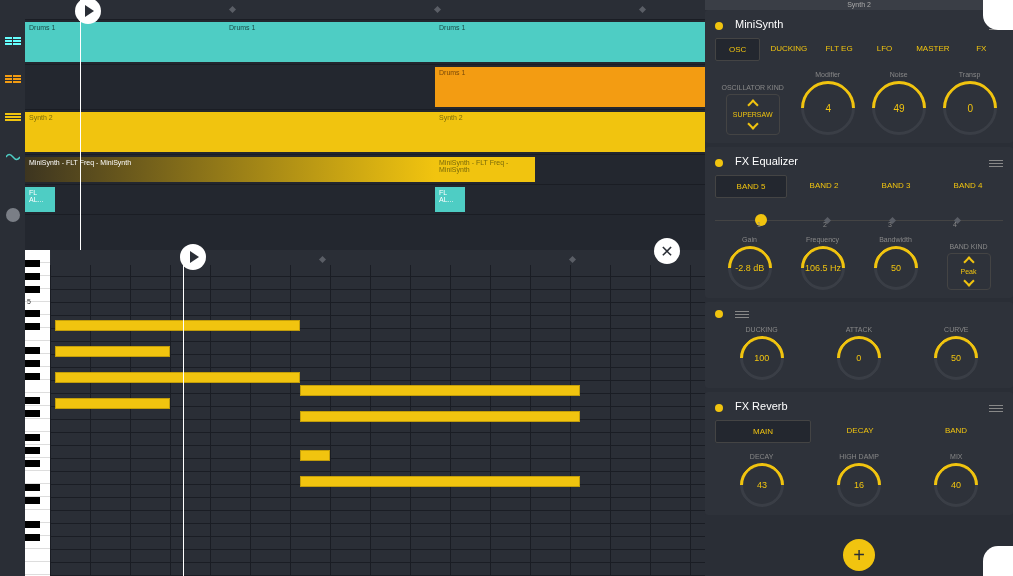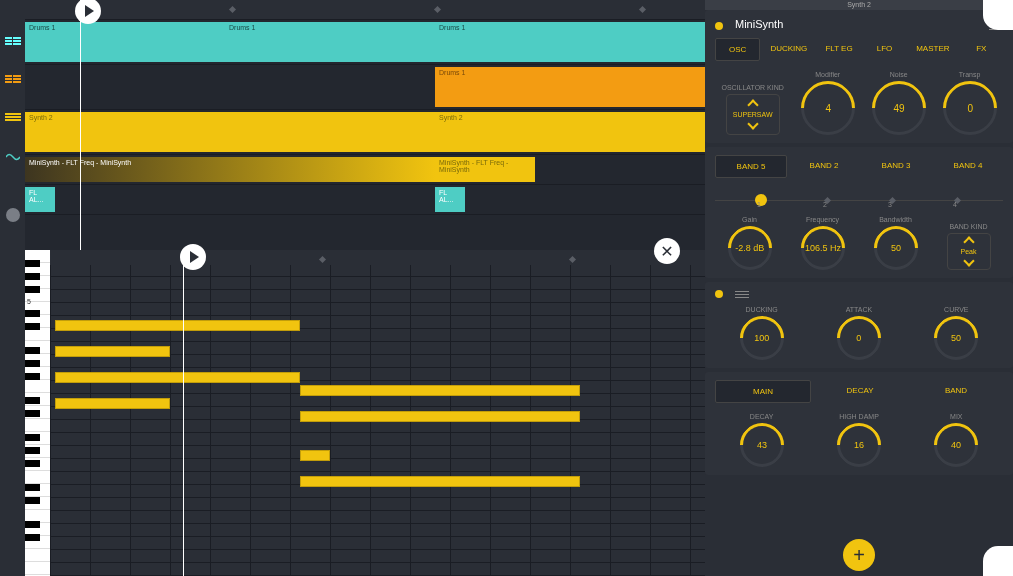--- a/index.html
+++ b/index.html
@@ -254,20 +254,29 @@
       <div class="knob-col">
           <div class="knob-label">Transp</div>
           <div class="knob">
             <span>0</span>
           </div>
         </div>
     </div>
   </div>
 
   <div class="module">
+    <div class="mod-head">
+      <div class="mod-dot"></div>
+      <div class="mod-title">FX Equalizer</div>
+      <div class="mod-menu">
+          <span></span>
+          <span></span>
+          <span></span>
+        </div>
+    </div>
     <div class="tabs">
       <div class="tab sel">BAND 5</div>
       <div class="tab">BAND 2</div>
       <div class="tab">BAND 3</div>
       <div class="tab">BAND 4</div>
     </div>
     <div class="eq-track">
       <div class="eq-line"></div>
       <div class="eq-handle" style="left:40px"></div>
       <div class="eq-marker" style="left:110px"></div>
@@ -333,20 +342,29 @@
       <div class="knob-col">
           <div class="knob-label">CURVE</div>
           <div class="knob knob-sm">
             <span>50</span>
           </div>
         </div>
     </div>
   </div>
 
   <div class="module">
+    <div class="mod-head">
+      <div class="mod-dot"></div>
+      <div class="mod-title">FX Reverb</div>
+      <div class="mod-menu">
+          <span></span>
+          <span></span>
+          <span></span>
+        </div>
+    </div>
     <div class="tabs">
       <div class="tab sel">MAIN</div>
       <div class="tab">DECAY</div>
       <div class="tab">BAND</div>
     </div>
     <div class="knob-row">
       <div class="knob-col">
           <div class="knob-label">DECAY</div>
           <div class="knob knob-sm">
             <span>43</span>

